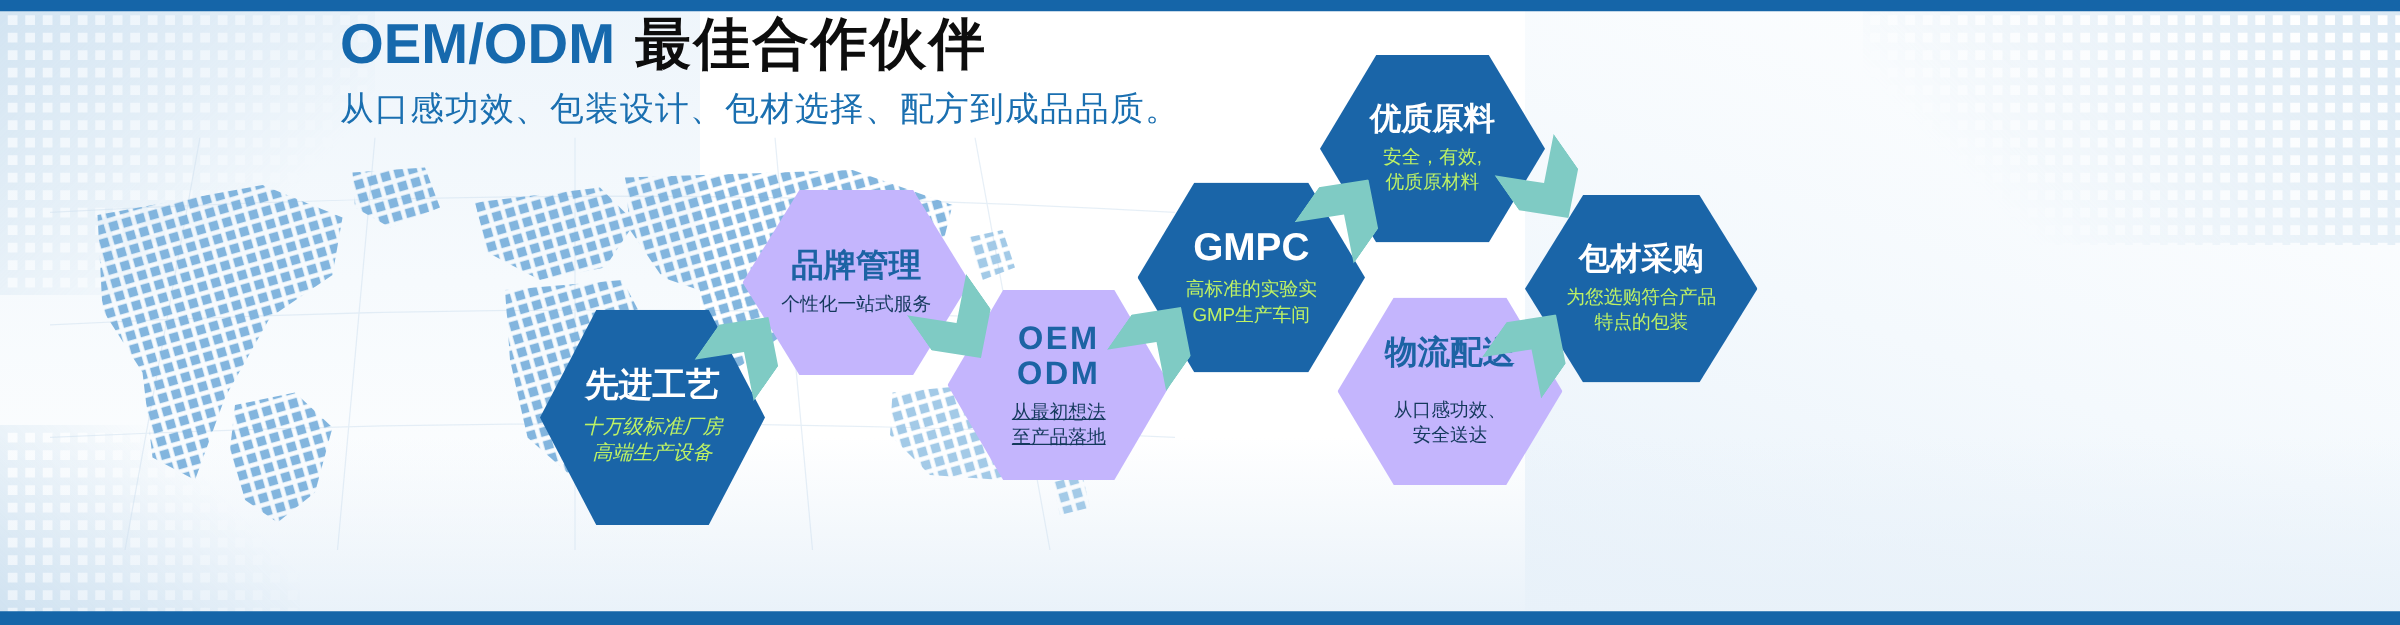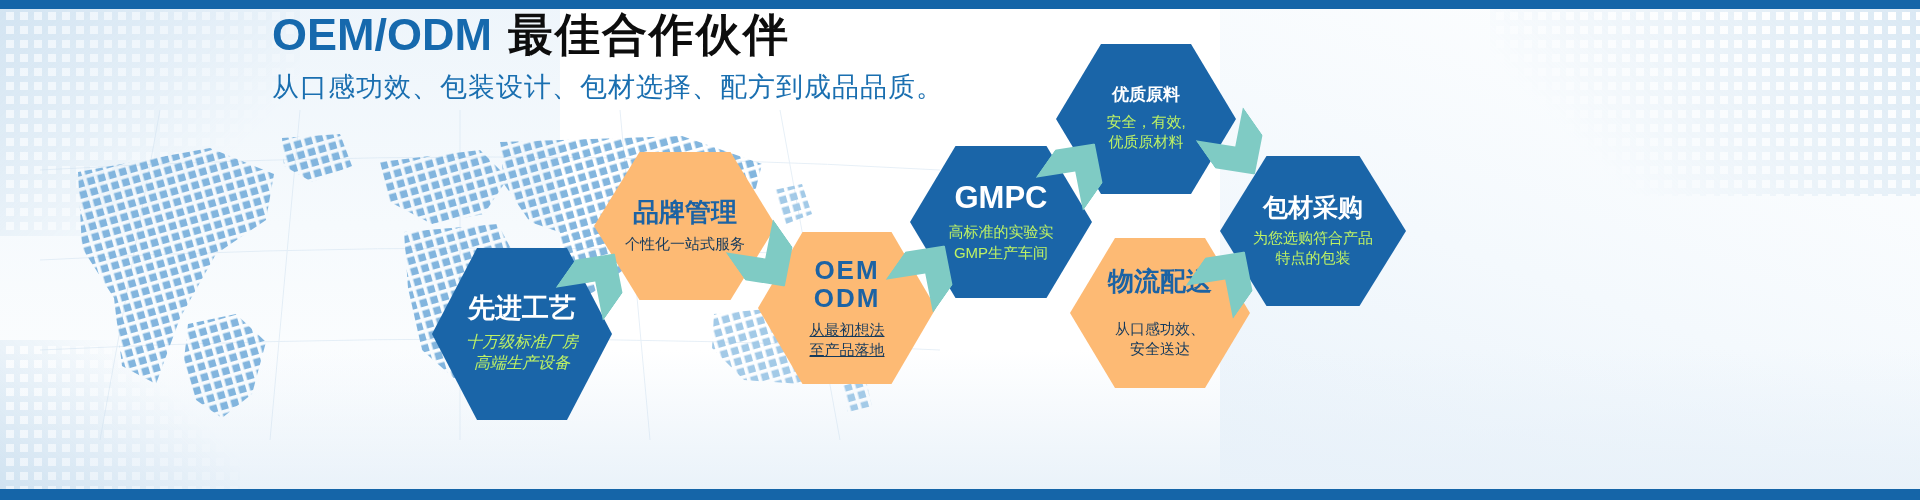--- a/index.html
+++ b/index.html
@@ -53,21 +53,21 @@
   .title .cn{color:#0d0d0d;margin-left:16px;letter-spacing:2px;}
   .subtitle{margin-top:8px;font-size:27px;color:#1a6fb0;white-space:nowrap;letter-spacing:1px;}
 
   
   .flow{position:absolute;left:0;top:0;width:1920px;height:500px;z-index:12;}
   .hex{position:absolute;display:flex;flex-direction:column;align-items:center;justify-content:center;
     text-align:center;
     clip-path:polygon(25% 0%,75% 0%,100% 50%,75% 100%,25% 100%,0% 50%);
     -webkit-clip-path:polygon(25% 0%,75% 0%,100% 50%,75% 100%,25% 100%,0% 50%);}
   .hex.dark{background:#1a65a8;}
-  .hex.light{background:#fdba74;}
+  .hex.light{background:#c4b5fd;}
   .hex .h-title{font-weight:bold;line-height:1.1;}
   .hex .h-sub{line-height:1.35;margin-top:7px;}
   .hex.dark .h-title{color:#ffffff;}
   .hex.dark .h-sub{color:#bef264;}
   .hex.light .h-title{color:#1c63a4;}
   .hex.light .h-sub{color:#14395c;}
 
   
   .chev{position:absolute;z-index:10;
     clip-path:polygon(0% 0%,55% 0%,100% 50%,55% 100%,0% 100%,45% 50%);
@@ -190,21 +190,21 @@
 
     <div class="hex dark" style="left:910px;top:146px;width:182px;height:152px;">
       <div class="h-title" style="font-size:31px;">GMPC</div>
       <div class="h-sub" style="font-size:15px;">
         <div>高标准的实验实</div>
         <div>GMP生产车间</div>
       </div>
     </div>
 
     <div class="hex dark" style="left:1056px;top:44px;width:180px;height:150px;">
-      <div class="h-title" style="font-size:17px;text-align:right;">优质原料</div>
+      <div class="h-title" style="font-size:25px;text-align:right;">优质原料</div>
       <div class="h-sub" style="font-size:15px;">
         <div>安全，有效,</div>
         <div>优质原材料</div>
       </div>
     </div>
 
     <div class="hex light" style="left:1070px;top:238px;width:180px;height:150px;gap:16px;">
       <div class="h-title" style="font-size:26px;">物流配送</div>
       <div class="h-sub" style="font-size:15px;">
         <div>从口感功效、</div>

